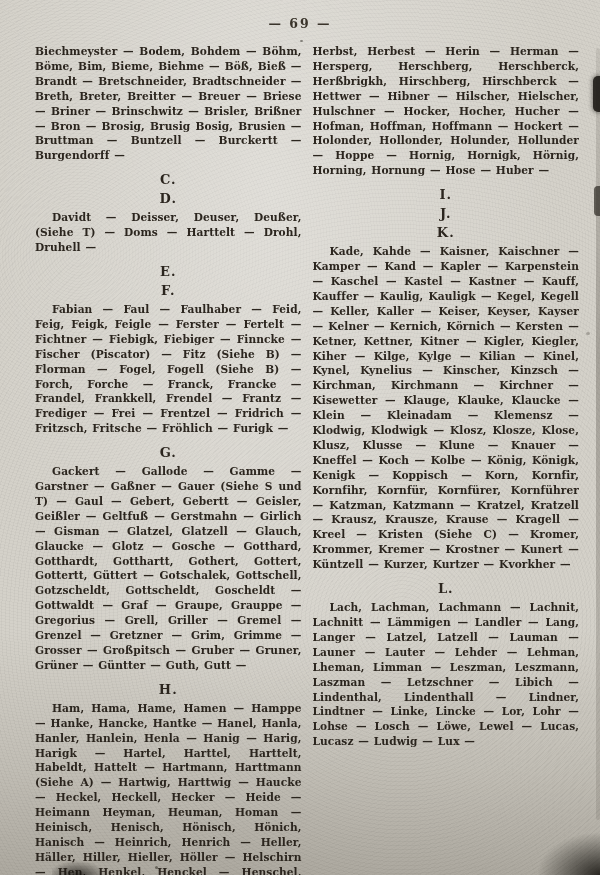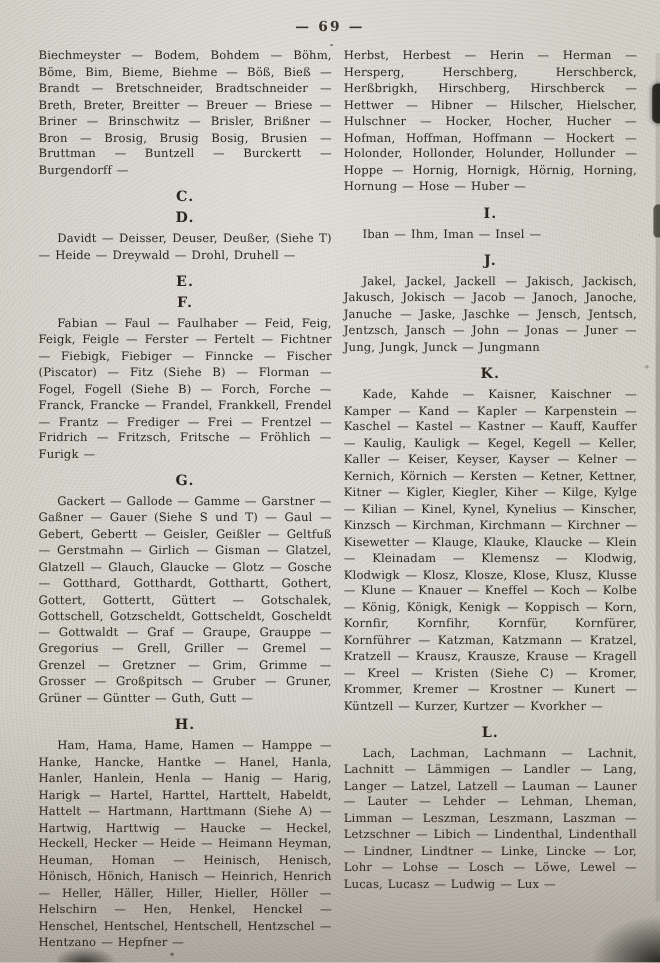--- a/index.html
+++ b/index.html
@@ -30,21 +30,21 @@
   }
   .columns{
     display:flex;
     gap:11px;
     padding:13px 21px 0 35px;
   }
   .column{flex:1;min-width:0;}
   .para{
     font-size:10.6px;
     line-height:14.9px;
-    font-weight:normal;
+    font-weight:bold;
     text-align:justify;
     margin:0 0 9px 0;
     word-spacing:1px;
     letter-spacing:0.1px;
   }
   .para.indent{text-indent:17px;}
   .section-header{
     text-align:center;
     font-size:13px;
     font-weight:bold;
@@ -86,35 +86,33 @@
 
 <div class="page">
 
   <div class="page-number">— 69 —</div>
 
   <div class="columns">
     <div class="column">
         <div class="para">Biechmeyster — Bodem, Bohdem — Böhm, Böme, Bim, Bieme, Biehme — Böß, Bieß — Brandt — Bretschneider, Bradtschneider — Breth, Breter, Breitter — Breuer — Briese — Briner — Brinschwitz — Brisler, Brißner — Bron — Brosig, Brusig Bosig, Brusien — Bruttman — Buntzell — Burckertt — Burgendorff —</div>
         <div class="section-header">C.</div>
         <div class="section-header">D.</div>
-        <div class="para indent">Davidt — Deisser, Deuser, Deußer, (Siehe T) — Heide — Dreywald — Drohl, Druhell —</div>
+        <div class="para indent">Davidt — Deisser, Deuser, Deußer, (Siehe T) — Doms — Harttelt — Drohl, Druhell —</div>
         <div class="section-header">E.</div>
         <div class="section-header">F.</div>
         <div class="para indent">Fabian — Faul — Faulhaber — Feid, Feig, Feigk, Feigle — Ferster — Fertelt — Fichtner — Fiebigk, Fiebiger — Finncke — Fischer (Piscator) — Fitz (Siehe B) — Florman — Fogel, Fogell (Siehe B) — Forch, Forche — Franck, Francke — Frandel, Frankkell, Frendel — Frantz — Frediger — Frei — Frentzel — Fridrich — Fritzsch, Fritsche — Fröhlich — Furigk —</div>
         <div class="section-header">G.</div>
         <div class="para indent">Gackert — Gallode — Gamme — Garstner — Gaßner — Gauer (Siehe S und T) — Gaul — Gebert, Gebertt — Geisler, Geißler — Geltfuß — Gerstmahn — Girlich — Gisman — Glatzel, Glatzell — Glauch, Glaucke — Glotz — Gosche — Gotthard, Gotthardt, Gotthartt, Gothert, Gottert, Gottertt, Güttert — Gotschalek, Gottschell, Gotzscheldt, Gottscheldt, Goscheldt — Gottwaldt — Graf — Graupe, Grauppe — Gregorius — Grell, Griller — Gremel — Grenzel — Gretzner — Grim, Grimme — Grosser — Großpitsch — Gruber — Gruner, Grüner — Güntter — Guth, Gutt —</div>
         <div class="section-header">H.</div>
         <div class="para indent">Ham, Hama, Hame, Hamen — Hamppe — Hanke, Hancke, Hantke — Hanel, Hanla, Hanler, Hanlein, Henla — Hanig — Harig, Harigk — Hartel, Harttel, Harttelt, Habeldt, Hattelt — Hartmann, Harttmann (Siehe A) — Hartwig, Harttwig — Haucke — Heckel, Heckell, Hecker — Heide — Heimann Heyman, Heuman, Homan — Heinisch, Henisch, Hönisch, Hönich, Hanisch — Heinrich, Henrich — Heller, Häller, Hiller, Hieller, Höller — Helschirn — Hen, Henkel, Henckel — Henschel, Hentschel, Hentschell, Hentzschel — Hentzano — Hepfner —</div>
       </div>
     <div class="column">
         <div class="para">Herbst, Herbest — Herin — Herman — Hersperg, Herschberg, Herschberck, Herßbrigkh, Hirschberg, Hirschberck — Hettwer — Hibner — Hilscher, Hielscher, Hulschner — Hocker, Hocher, Hucher — Hofman, Hoffman, Hoffmann — Hockert — Holonder, Hollonder, Holunder, Hollunder — Hoppe — Hornig, Hornigk, Hörnig, Horning, Hornung — Hose — Huber —</div>
         <div class="section-header">I.</div>
-        <div class="para indent">Iban — Ihm, Iman — Insel —</div>
         <div class="section-header">J.</div>
-        <div class="para indent">Jakel, Jackel, Jackell — Jakisch, Jackisch, Jakusch, Jokisch — Jacob — Janoch, Janoche, Januche — Jaske, Jaschke — Jensch, Jentsch, Jentzsch, Jansch — John — Jonas — Juner — Jung, Jungk, Junck — Jungmann</div>
         <div class="section-header">K.</div>
         <div class="para indent">Kade, Kahde — Kaisner, Kaischner — Kamper — Kand — Kapler — Karpenstein — Kaschel — Kastel — Kastner — Kauff, Kauffer — Kaulig, Kauligk — Kegel, Kegell — Keller, Kaller — Keiser, Keyser, Kayser — Kelner — Kernich, Körnich — Kersten — Ketner, Kettner, Kitner — Kigler, Kiegler, Kiher — Kilge, Kylge — Kilian — Kinel, Kynel, Kynelius — Kinscher, Kinzsch — Kirchman, Kirchmann — Kirchner — Kisewetter — Klauge, Klauke, Klaucke — Klein — Kleinadam — Klemensz — Klodwig, Klodwigk — Klosz, Klosze, Klose, Klusz, Klusse — Klune — Knauer — Kneffel — Koch — Kolbe — König, Königk, Kenigk — Koppisch — Korn, Kornfir, Kornfihr, Kornfür, Kornfürer, Kornführer — Katzman, Katzmann — Kratzel, Kratzell — Krausz, Krausze, Krause — Kragell — Kreel — Kristen (Siehe C) — Kromer, Krommer, Kremer — Krostner — Kunert — Küntzell — Kurzer, Kurtzer — Kvorkher —</div>
         <div class="section-header">L.</div>
         <div class="para indent">Lach, Lachman, Lachmann — Lachnit, Lachnitt — Lämmigen — Landler — Lang, Langer — Latzel, Latzell — Lauman — Launer — Lauter — Lehder — Lehman, Lheman, Limman — Leszman, Leszmann, Laszman — Letzschner — Libich — Lindenthal, Lindenthall — Lindner, Lindtner — Linke, Lincke — Lor, Lohr — Lohse — Losch — Löwe, Lewel — Lucas, Lucasz — Ludwig — Lux —</div>
       </div>
   </div>
 
   <div class="artifact edge-streak-right"></div>
   <div class="artifact smudge-top-right"></div>
   <div class="artifact smudge-mid-right"></div>

